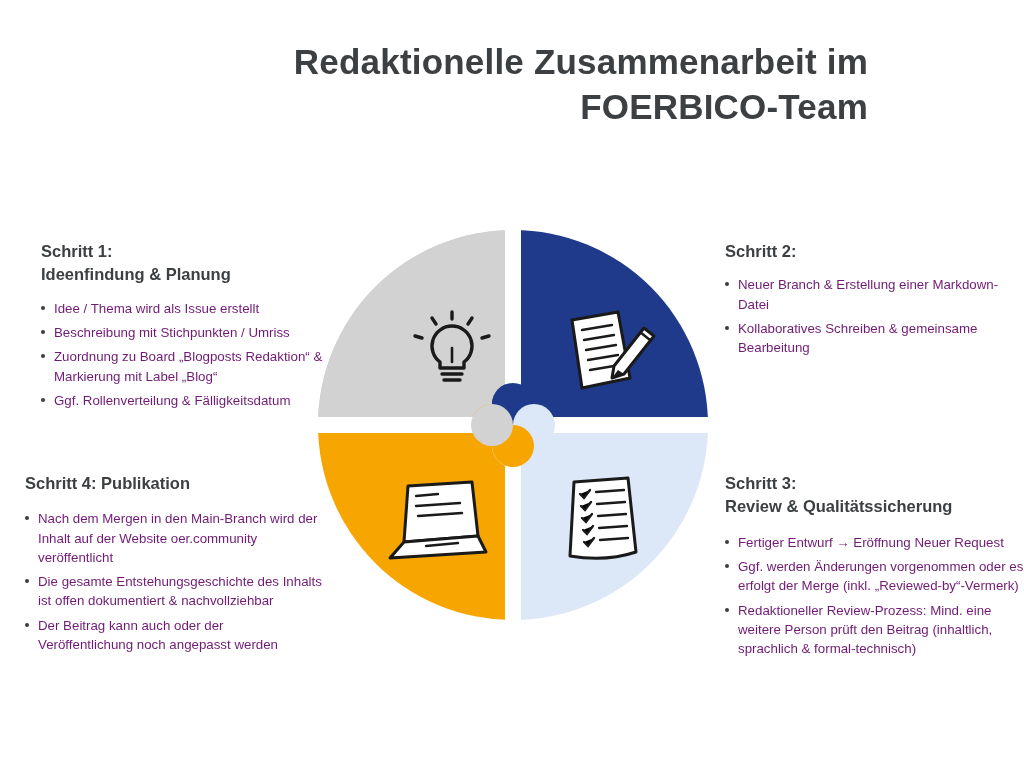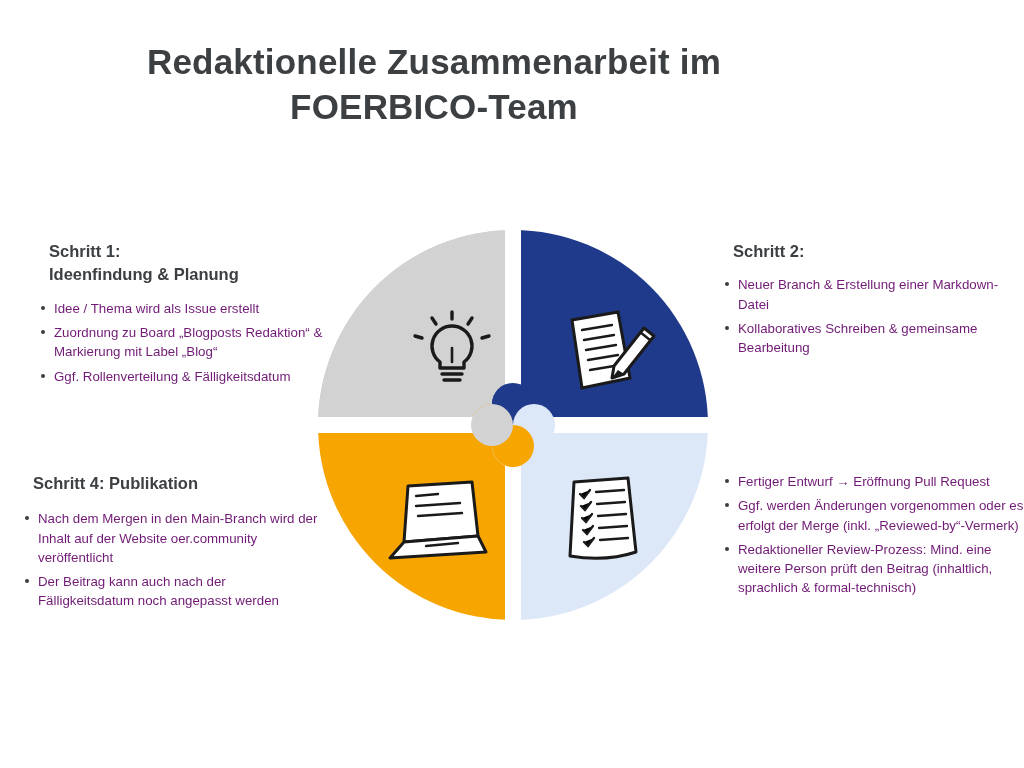--- a/index.html
+++ b/index.html
@@ -15,21 +15,21 @@
     overflow: hidden;
     position: relative;
   }
 
   
   .title {
     position: absolute;
     top: 40px;
     left: 0;
     width: 868px;
-    text-align: center;
+    text-align: right;
     font-size: 35px;
     font-weight: bold;
     color: #3c4043;
     line-height: 1.28;
     letter-spacing: 0.2px;
   }
   .title .line {
     display: block;
   }
 
@@ -43,21 +43,21 @@
   }
   .puzzle svg {
     display: block;
   }
 
   
   .block {
     position: absolute;
   }
   .block h2 {
-    margin: 0 0 12px 11px;
+    margin: 0 0 12px 3px;
     font-size: 16.5px;
     font-weight: bold;
     color: #3c4043;
     line-height: 1.42;
   }
   .block h2 .l2 {
     display: block;
   }
   .block ul {
     margin: 0;
@@ -193,44 +193,50 @@
   </svg>
 </div>
 
 <div class="block" id="block-step1">
   <h2>
     <span>Schritt 1:</span>
     <span class="l2">Ideenfindung &amp; Planung</span>
   </h2>
   <ul>
     <li>Idee / Thema wird als Issue erstellt</li>
+    <li>Beschreibung mit Stichpunkten / Umriss</li>
     <li>Zuordnung zu Board „Blogposts Redaktion“ &amp; Markierung mit Label „Blog“</li>
     <li>Ggf. Rollenverteilung &amp; Fälligkeitsdatum</li>
   </ul>
 </div>
 
 <div class="block" id="block-step2">
   <h2>
     <span>Schritt 2:</span>
   </h2>
   <ul>
     <li>Neuer Branch &amp; Erstellung einer Markdown-Datei</li>
     <li>Kollaboratives Schreiben &amp; gemeinsame Bearbeitung</li>
   </ul>
 </div>
 
 <div class="block" id="block-step3">
-  <ul>
-    <li>Fertiger Entwurf → Eröffnung Pull Request</li>
+  <h2>
+    <span>Schritt 3:</span>
+    <span class="l2">Review &amp; Qualitätssicherung</span>
+  </h2>
+  <ul>
+    <li>Fertiger Entwurf → Eröffnung Neuer Request</li>
     <li>Ggf. werden Änderungen vorgenommen oder es erfolgt der Merge (inkl. „Reviewed-by“-Vermerk)</li>
     <li>Redaktioneller Review-Prozess: Mind. eine weitere Person prüft den Beitrag (inhaltlich, sprachlich &amp; formal-technisch)</li>
   </ul>
 </div>
 
 <div class="block" id="block-step4">
   <h2>
     <span>Schritt 4: Publikation</span>
   </h2>
   <ul>
     <li> Nach dem Mergen in den Main-Branch wird der Inhalt auf der Website oer.community veröffentlicht</li>
-    <li>Der Beitrag kann auch nach der Fälligkeitsdatum noch angepasst werden</li>
+    <li>Die gesamte Entstehungsgeschichte des Inhalts ist offen dokumentiert &amp; nachvollziehbar</li>
+    <li>Der Beitrag kann auch oder der Veröffentlichung noch angepasst werden</li>
   </ul>
 </div>
 
 </body></html>

